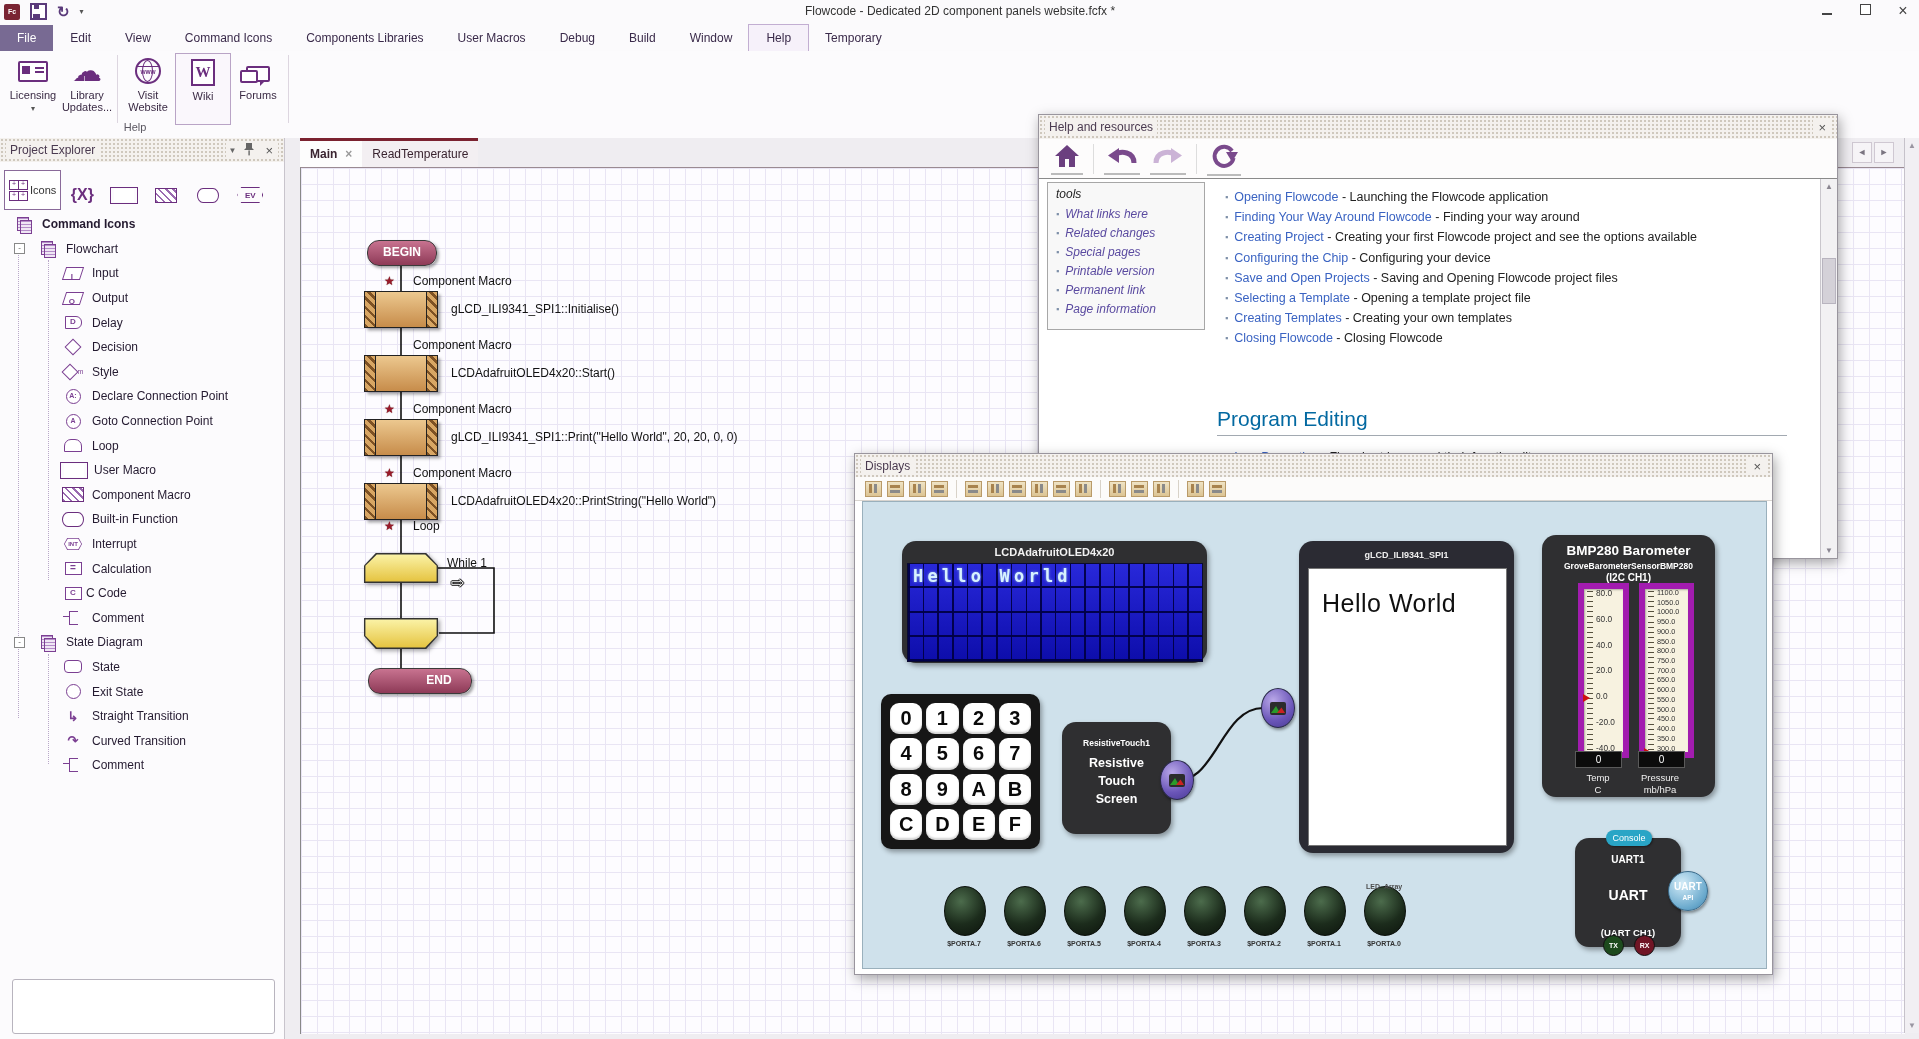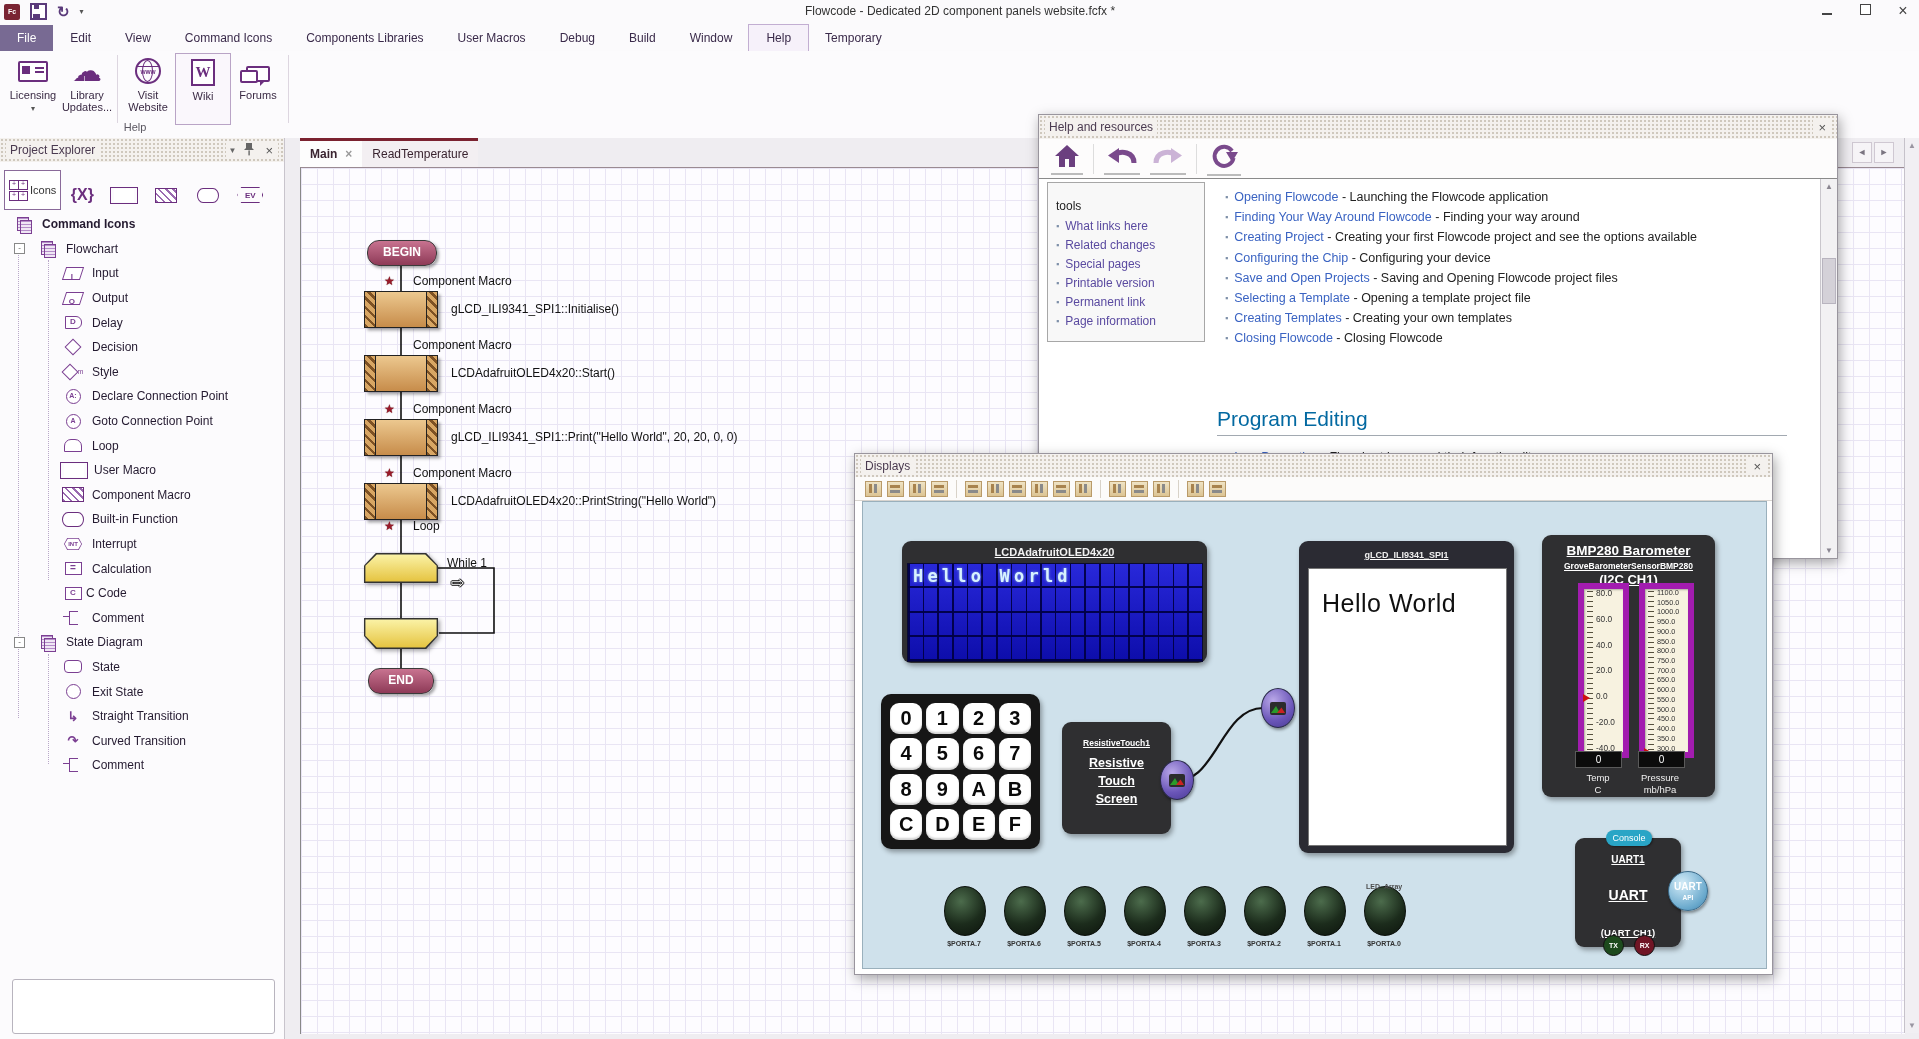--- a/index.html
+++ b/index.html
@@ -140,62 +140,62 @@
   .fc-cursor{position:absolute;font-size:16px;color:#fff;text-shadow:-1px 0 #000,1px 0 #000,0 -1px #000,0 1px #000;}
   
   .fwin{position:absolute;background:#fff;border:1px solid #99959d;box-shadow:2px 4px 12px rgba(0,0,0,.35);}
   
   #helpwin{left:1038px;top:114px;width:798px;height:443px;}
   #help-toolbar{position:absolute;left:0;top:24px;width:100%;height:40px;background:#fdfcfc;border-bottom:1px solid #8a8a8a;
     display:flex;align-items:center;padding-left:12px;box-sizing:border-box;gap:10px;}
   .htb-sep{width:1px;height:30px;background:#ddd;}
   .htbtn{border-bottom:2px solid #bbb;padding:0 2px;}
   #help-content{position:absolute;left:0;top:64px;right:16px;bottom:0;overflow:hidden;font-size:12.5px;}
-  #tools-box{position:absolute;left:8px;top:3px;width:148px;background:#f8f8f8;border:1px solid #a7a7a7;padding:16px 0 8px 8px;}
+  #tools-box{position:absolute;left:8px;top:3px;width:148px;background:#f8f8f8;border:1px solid #a7a7a7;padding:4px 0 8px 8px;font-style:italic;}
   #tools-box .tb-title{font-size:12px;color:#222;margin-bottom:6px;}
   .hlink-row{margin:5px 0;white-space:nowrap;}
   .bullet{color:#7d8fa8;font-size:9px;margin-right:6px;vertical-align:1px;}
   a.hlink{color:#3a63c2;text-decoration:none;}
   a.tlink{color:#5a4aa0;text-decoration:none;font-size:12px;}
   #help-links{position:absolute;left:186px;top:8px;right:4px;line-height:20.2px;white-space:nowrap;}
   #help-h2{position:absolute;left:178px;top:228px;font-size:21px;color:#0369a1;border-bottom:1px solid #a2a9b1;width:570px;padding-bottom:4px;}
   #help-links2{position:absolute;left:186px;top:268px;right:4px;line-height:20.5px;white-space:nowrap;}
   #help-scroll{position:absolute;right:0;top:64px;width:16px;bottom:0;background:#f2f1f3;border-left:1px solid #c9c6cc;}
   #help-scroll .sarr{position:absolute;left:0;width:100%;height:15px;text-align:center;font-size:8px;color:#8a8691;line-height:15px;}
   #help-scroll .thumb{position:absolute;left:1px;right:1px;top:79px;height:44px;background:#d4d1d8;border:1px solid #b8b4bf;}
   
   #dispwin{left:854px;top:453px;width:917px;height:520px;}
   #disp-toolbar{position:absolute;left:0;top:23px;width:100%;height:24px;background:#fcfbfa;border-bottom:1px solid #d8d4cf;
     display:flex;align-items:center;gap:5px;padding-left:10px;box-sizing:border-box;}
   .dtool{width:15px;height:14px;border:1px solid #b99a68;background:linear-gradient(#efe3c4,#dcc493);position:relative;}
   .dtool:nth-child(odd):before{content:"";position:absolute;left:3px;top:2px;width:3px;height:9px;background:#a8834e;box-shadow:5px 0 0 #8a8a8a;}
   .dtool:nth-child(even):before{content:"";position:absolute;left:2px;top:3px;width:10px;height:3px;background:#a8834e;box-shadow:0 5px 0 #8a8a8a;}
   .dsep{width:1px;height:18px;background:#d8d2c8;margin:0 3px;}
   #dpanel{position:absolute;left:7px;top:47px;width:903px;height:466px;background:#cfe1eb;border:1px solid #9ab0bc;}
-  .darkpanel{position:absolute;background:#2f2f31;border-radius:9px;color:#fff;box-shadow:2px 3px 5px rgba(0,0,0,.35);text-decoration:underline;}
+  .darkpanel{position:absolute;background:#2f2f31;border-radius:14px;color:#fff;box-shadow:2px 3px 5px rgba(0,0,0,.35);}
   
   #lcd{left:39px;top:39px;width:305px;height:122px;}
   #lcd .name{text-align:center;font-size:11px;font-weight:bold;padding-top:5px;color:#f2f2f2;}
   #lcd-screen{position:absolute;left:5px;top:22px;width:294px;height:97px;border:1px solid #0a0a30;
     background:linear-gradient(#2525d8,#0d0da8);
     background-image:repeating-linear-gradient(90deg,rgba(0,0,70,.95) 0 1.5px,transparent 1.5px 14.7px),
       repeating-linear-gradient(0deg,rgba(0,0,70,.95) 0 2px,transparent 2px 24.2px),
       linear-gradient(#2828da,#0d0daa);}
   #lcd-line1{position:absolute;left:5px;top:2px;font-family:"DejaVu Sans Mono",monospace;font-weight:bold;
     font-size:17px;letter-spacing:4.2px;color:#d8f2ff;text-shadow:0 0 3px #8ad;}
   
   #glcd{left:436px;top:39px;width:215px;height:312px;background:#2b2b33;}
   #glcd .name{text-align:center;font-size:9px;font-weight:bold;color:#eee;padding-top:9px;}
   #glcd-screen{position:absolute;left:9px;top:27px;width:197px;height:276px;background:#fff;border:1px solid #777;}
   #glcd-text{position:absolute;left:13px;top:20px;font-size:25px;color:#101010;letter-spacing:0.5px;}
   
   #bmp{left:679px;top:33px;width:173px;height:262px;}
   #bmp .name{text-align:center;font-size:13.5px;font-weight:bold;padding-top:8px;}
   #bmp .sub{text-align:center;font-size:8.5px;font-weight:bold;margin-top:3px;}
-  #bmp .chan{text-align:center;font-size:13px;font-weight:bold;margin-top:1px;}
+  #bmp .chan{text-align:center;font-size:10px;font-weight:bold;margin-top:1px;}
   .gauge{position:absolute;top:48px;height:163px;background:#f7f2e0;border:6px solid #a21caf;box-shadow:inset 1px 1px 2px rgba(0,0,0,.3);}
   .gauge .ticks{position:absolute;left:3px;top:2px;bottom:2px;width:6px;
     background:repeating-linear-gradient(180deg,#55503e 0 1px,transparent 1px 5.1px);}
   .gauge .labels{position:absolute;left:12px;top:0;bottom:0;right:1px;display:flex;flex-direction:column;justify-content:space-between;}
   .gauge .labels span{color:#333;line-height:1;}
   #gaugeL{left:36px;width:39px;}#gaugeL .labels span{font-size:8.3px;}
   #gaugeR{left:97px;width:43px;}#gaugeR .labels span{font-size:7.3px;}
   .pointer{position:absolute;left:-1px;width:0;height:0;border-top:4px solid transparent;border-bottom:4px solid transparent;border-left:7px solid #cc1111;}
   .valbox{position:absolute;top:216px;width:45px;height:15px;background:#0c0c0c;border:1px solid #5a5a5a;
     color:#fff;font-size:10px;text-align:center;line-height:15px;}
@@ -562,21 +562,21 @@
       <div class="fc-trap trapA" style="top:385px;height:30px;">
         <div class="outer"></div>
           <div class="inner"></div>
       </div>
       <div class="fc-detail" style="left:146px;top:388px;">While 1</div>
       <div class="fc-cursor" style="left:150px;top:405px;">⇨</div>
       <div class="fc-trap trapB" style="top:450px;height:31px;">
         <div class="outer"></div>
           <div class="inner"></div>
       </div>
-      <div class="fc-pill" style="left:67px;top:500px;width:64px;">END</div>
+      <div class="fc-pill" style="left:67px;top:500px;width:64px;padding-left:38px;">END</div>
     </div>
   </div>
   <div id="vscroll">
     <span>▲</span>
     <span>▼</span>
   </div>
 </div>
 
 <div id="helpwin" class="fwin">
   <div class="dock-title">

